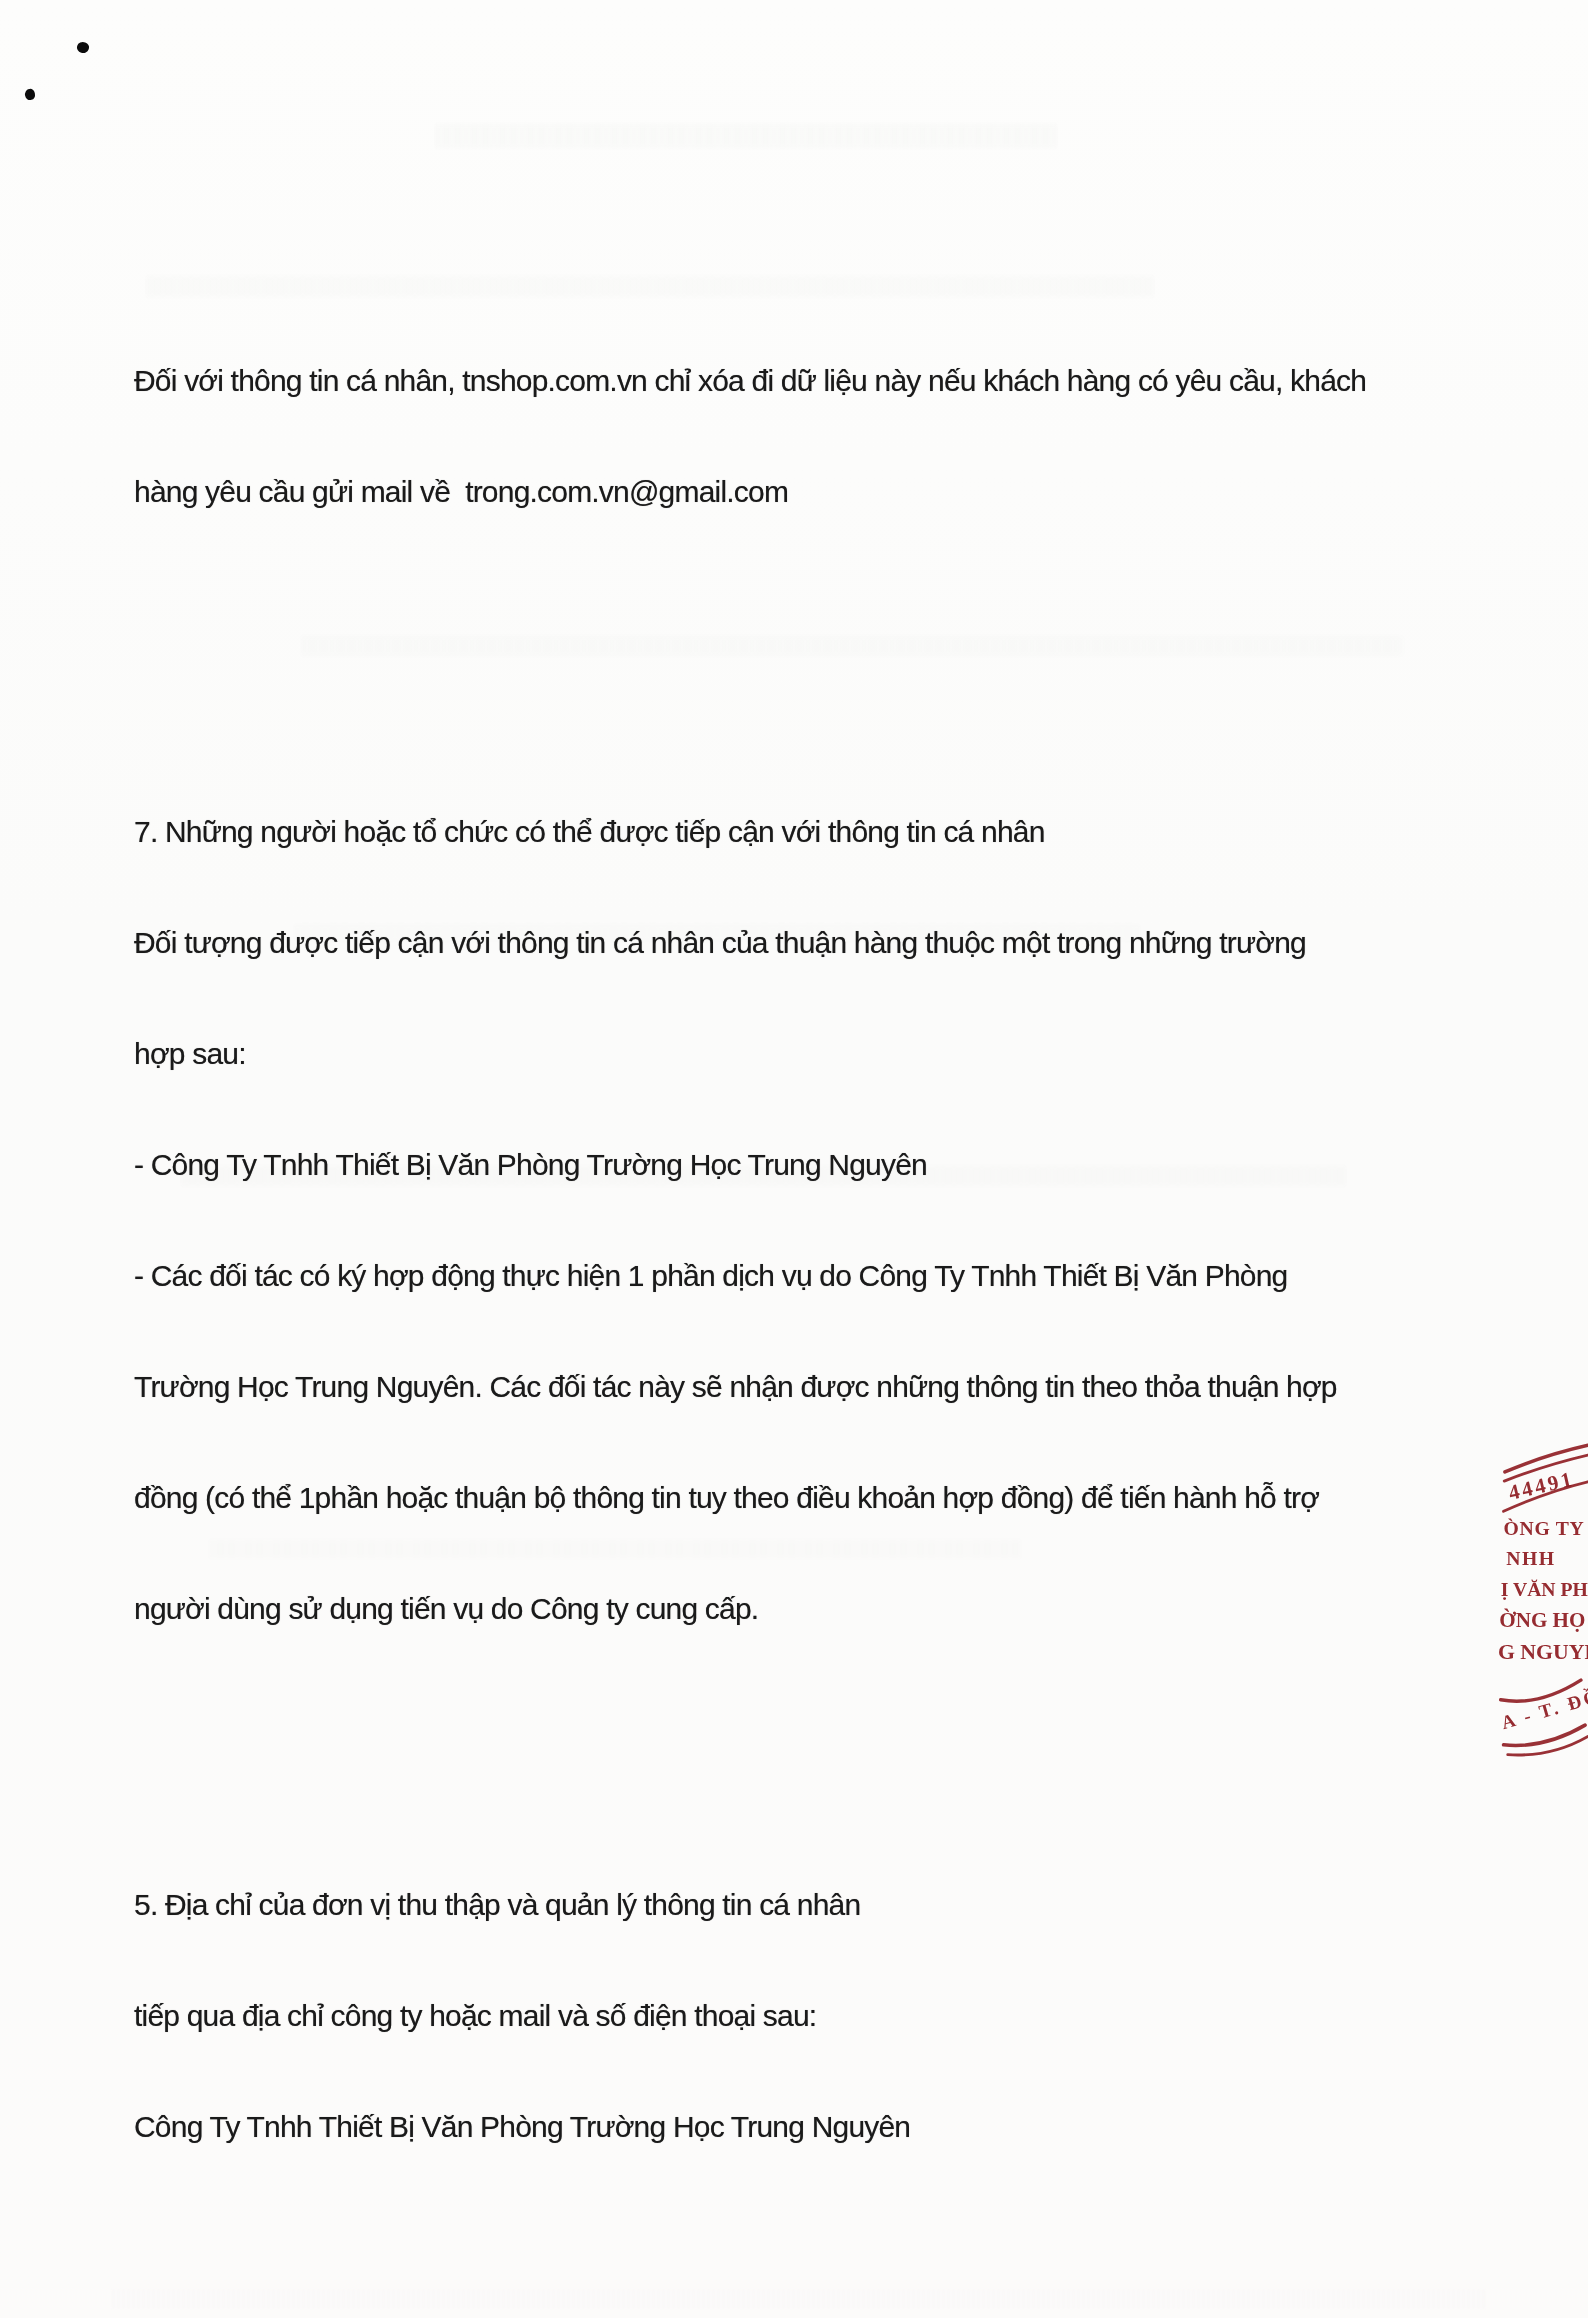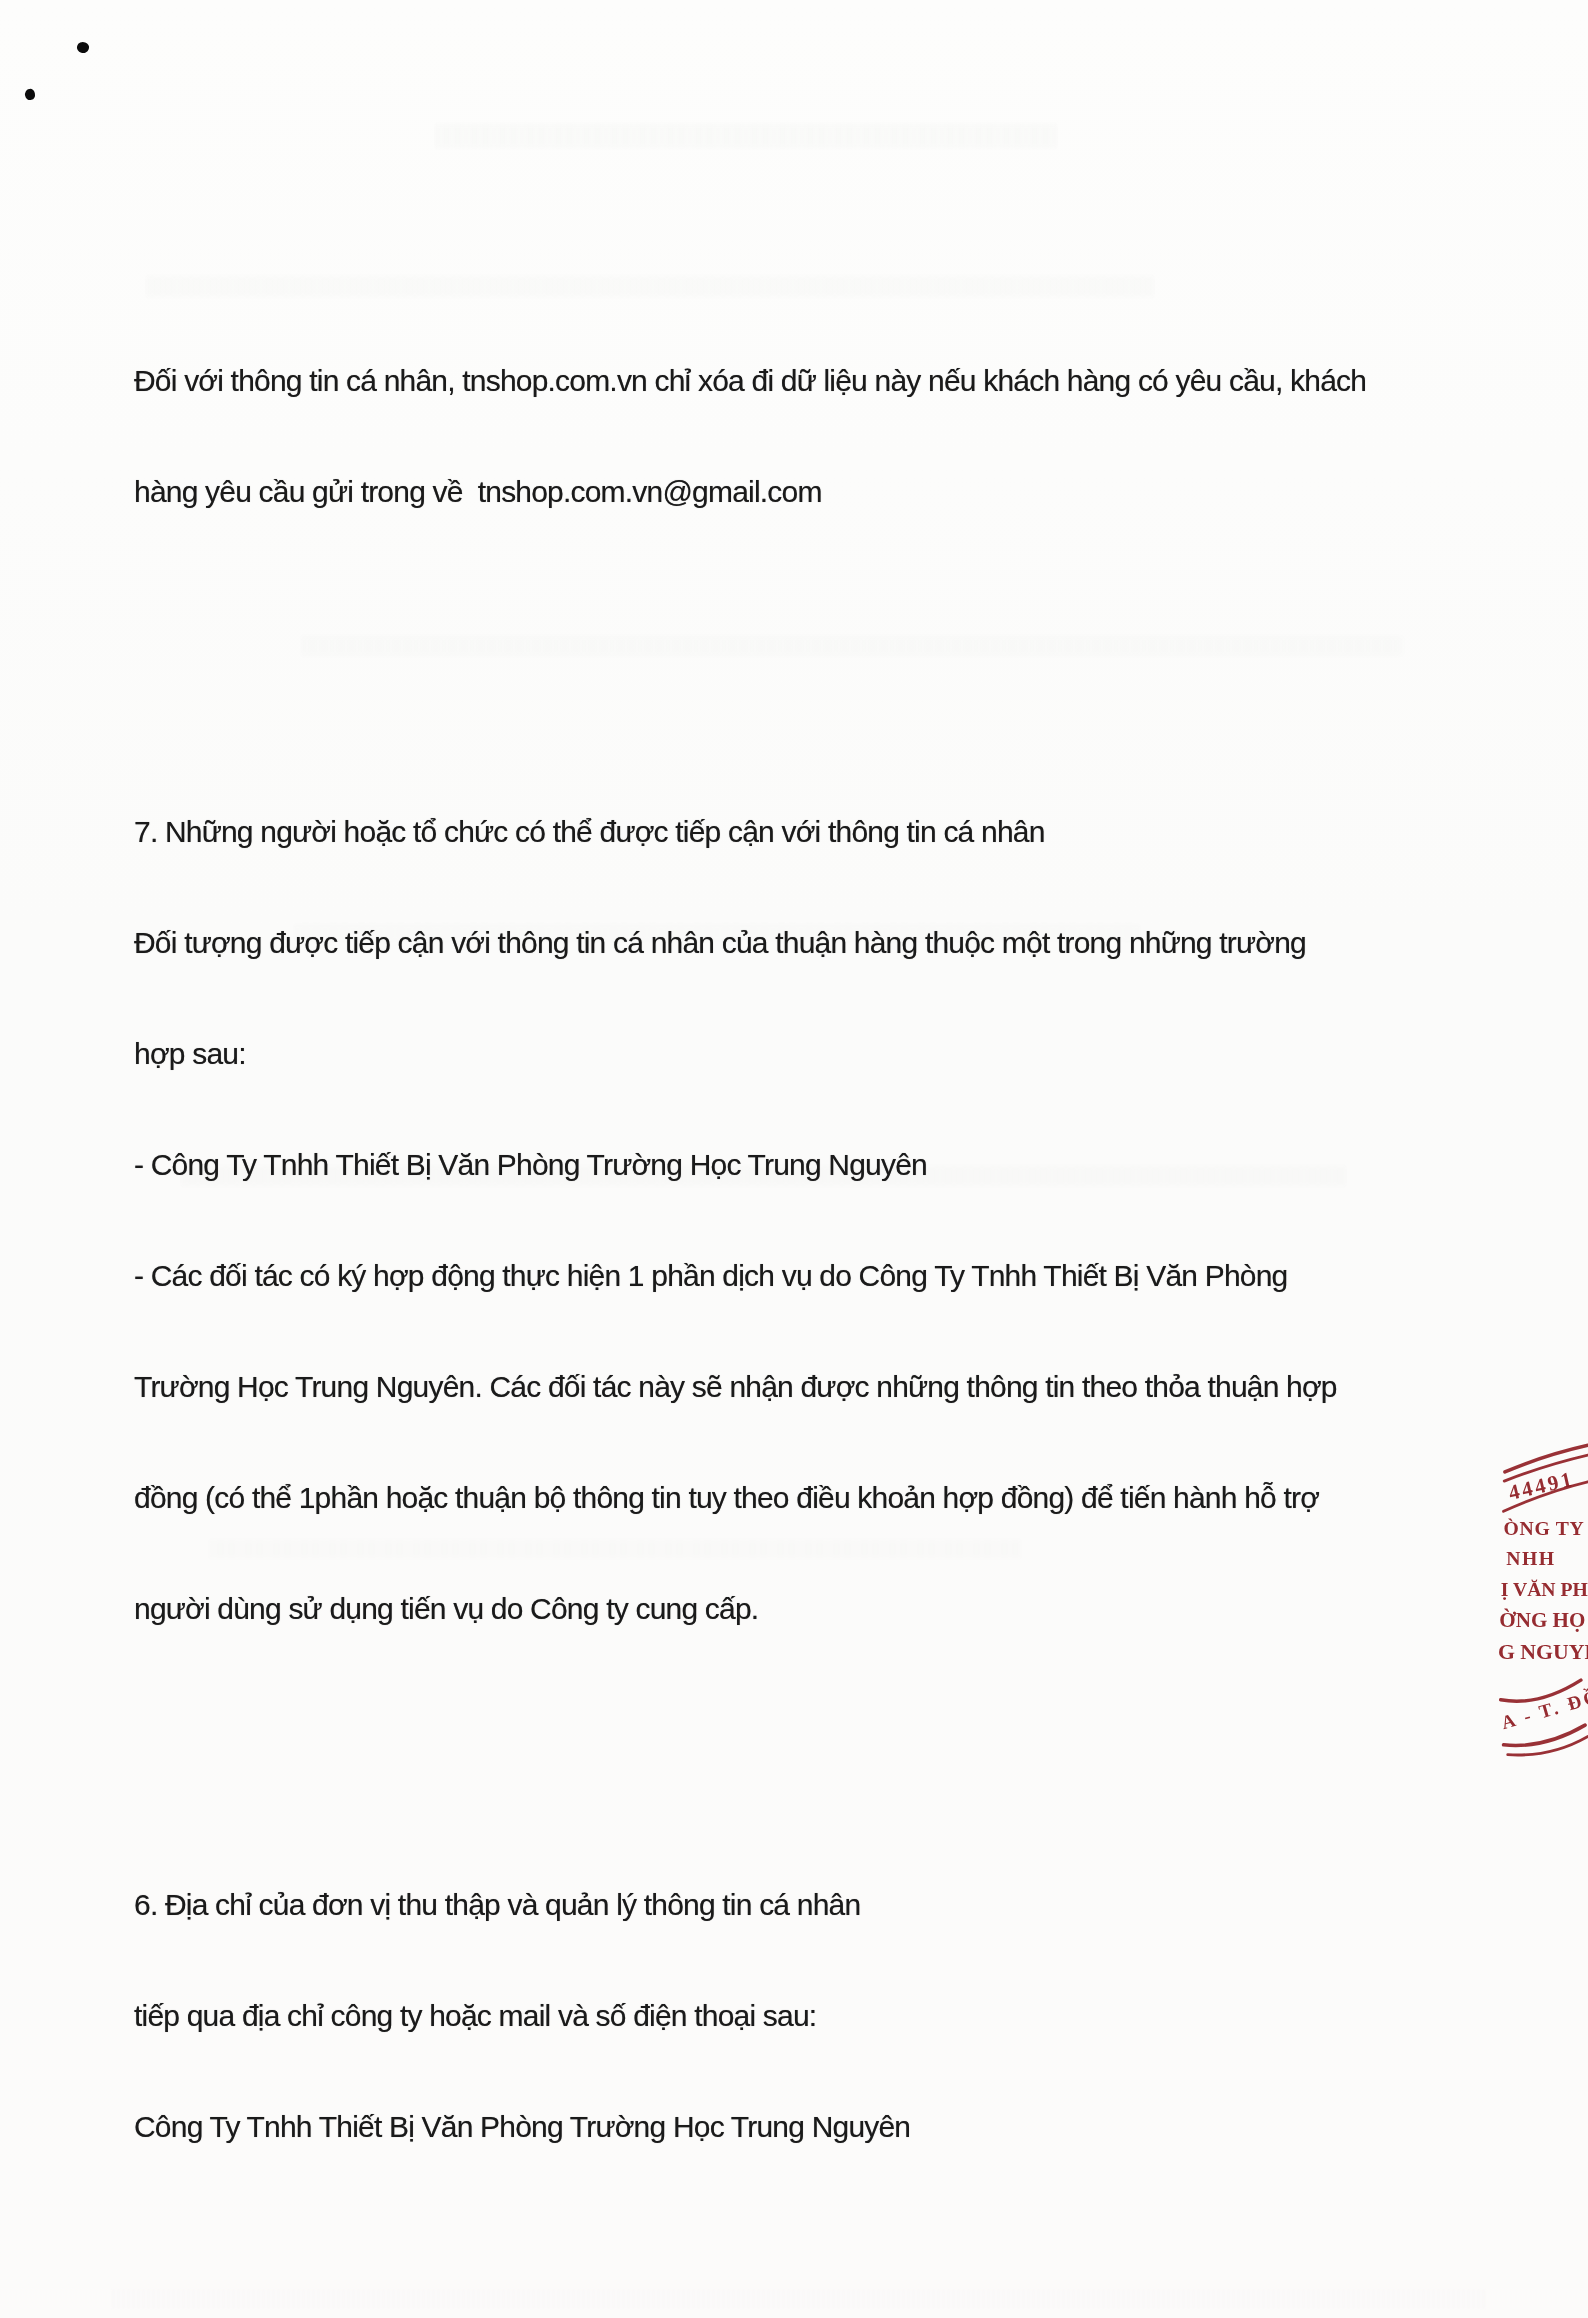--- a/index.html
+++ b/index.html
@@ -60,36 +60,36 @@
   <div class="smudge sm3"></div>
   <div class="smudge sm4"></div>
   <div class="smudge sm5"></div>
   <div class="smudge sm6"></div>
   <div class="band-bottom"></div>
 
   <div class="doc">
 
     <div class="sec">
       <div class="ln">Đối với thông tin cá nhân, tnshop.com.vn chỉ xóa đi dữ liệu này nếu khách hàng có yêu cầu, khách</div>
-      <div class="ln">hàng yêu cầu gửi trong về  tnshop.com.vn@gmail.com</div>
+      <div class="ln">hàng yêu cầu gửi mail về  trong.com.vn@gmail.com</div>
     </div>
 
     <div class="sec sec-gap">
       <div class="ln">7. Những người hoặc tổ chức có thể được tiếp cận với thông tin cá nhân</div>
       <div class="ln">Đối tượng được tiếp cận với thông tin cá nhân của thuận hàng thuộc một trong những trường</div>
       <div class="ln">hợp sau:</div>
       <div class="ln">- Công Ty Tnhh Thiết Bị Văn Phòng Trường Học Trung Nguyên</div>
       <div class="ln">- Các đối tác có ký hợp động thực hiện 1 phần dịch vụ do Công Ty Tnhh Thiết Bị Văn Phòng</div>
       <div class="ln">Trường Học Trung Nguyên. Các đối tác này sẽ nhận được những thông tin theo thỏa thuận hợp</div>
       <div class="ln">đồng (có thể 1phần hoặc thuận bộ thông tin tuy theo điều khoản hợp đồng) để tiến hành hỗ trợ</div>
       <div class="ln">người dùng sử dụng tiến vụ do Công ty cung cấp.</div>
     </div>
 
     <div class="sec">
-      <div class="ln">6. Địa chỉ của đơn vị thu thập và quản lý thông tin cá nhân</div>
+      <div class="ln">5. Địa chỉ của đơn vị thu thập và quản lý thông tin cá nhân</div>
       <div class="ln">tiếp qua địa chỉ công ty hoặc mail và số điện thoại sau:</div>
       <div class="ln">Công Ty Tnhh Thiết Bị Văn Phòng Trường Học Trung Nguyên</div>
     </div>
 
     
 
     
 
     
 

